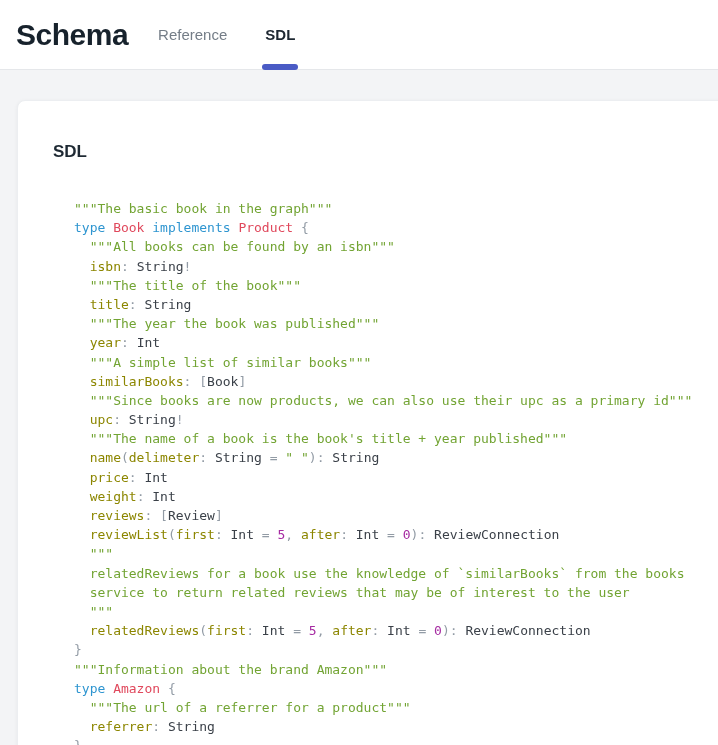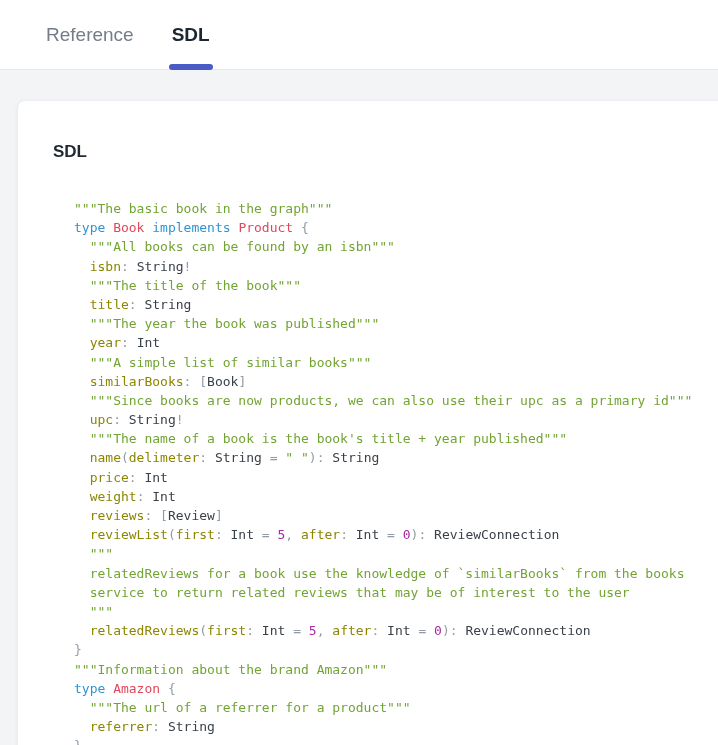--- a/index.html
+++ b/index.html
@@ -20,21 +20,21 @@
     margin: 0; font-size: 30px; font-weight: 700;
     color: #17222c; letter-spacing: -0.5px;
   }
   .tabs {
     display: flex; gap: 38px; margin-left: 30px;
     align-self: stretch; align-items: center;
   }
   .tab {
     position: relative; height: 100%;
     display: flex; align-items: center;
-    font-size: 19px; color: #747d87; cursor: pointer;
+    font-size: 15px; color: #747d87; cursor: pointer;
   }
   .tab.active { color: #1d2731; font-weight: 700; }
   .tab-underline {
     position: absolute; left: -3px; right: -3px; bottom: -1px;
     height: 6px; border-radius: 3px;
     background: var(--accent, #4a5bc5);
   }
   
   .content { padding: 30px 0 0 17px; }
   .card {
@@ -65,20 +65,21 @@
   .tok-fld { color: var(--fld, #8c8600); }
   .tok-sc  { color: var(--sc,  #3b4149); }
   .tok-pn  { color: var(--pn,  #929ba5); }
   .tok-num { color: var(--num, #a62ba2); }
 </style>
 </head>
 <body>
 
 <div class="page">
   <header class="header">
+    <h1 class="page-title">Schema</h1>
     <nav class="tabs">
       <div class="tab">
         <span>Reference</span>
       </div>
       <div class="tab active">
         <span>SDL</span>
         <span class="tab-underline"></span>
       </div>
     </nav>
   </header>

